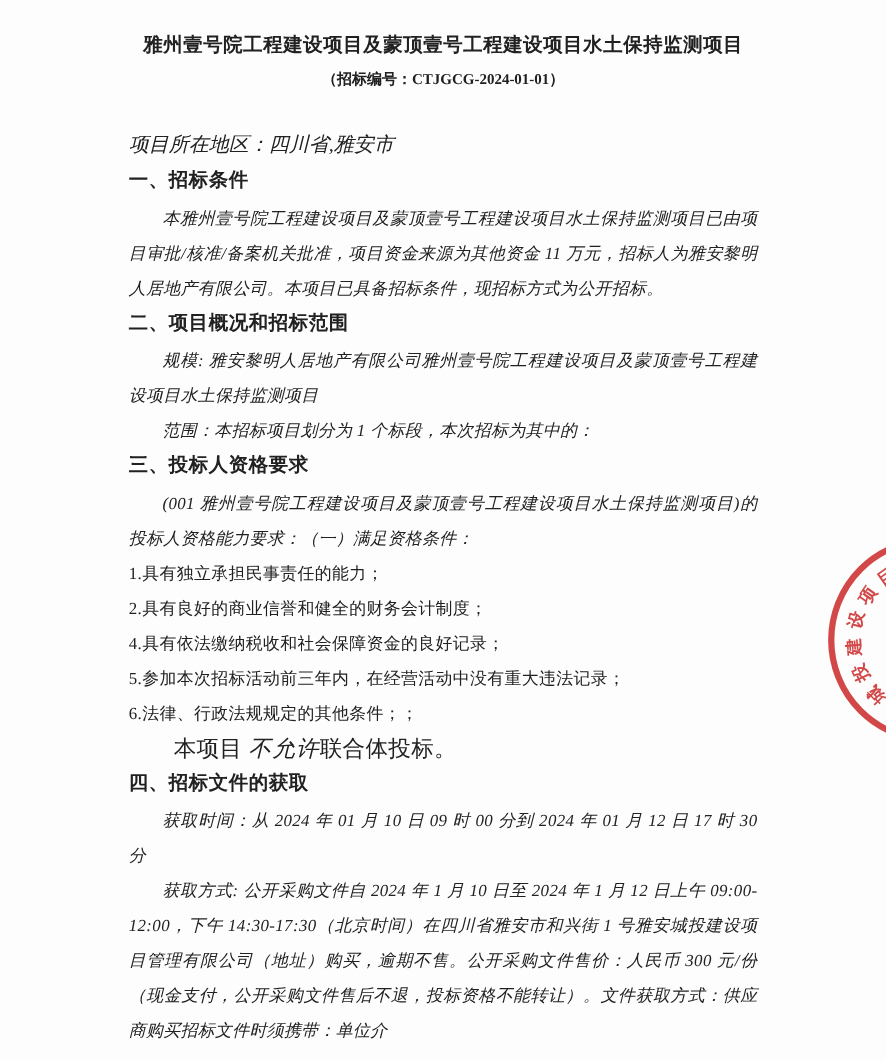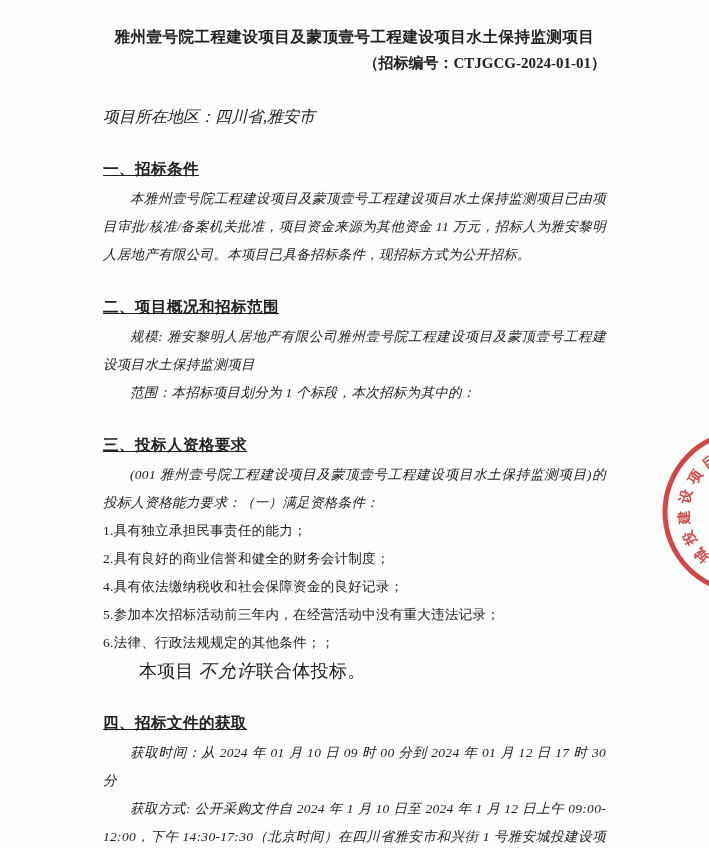--- a/index.html
+++ b/index.html
@@ -24,39 +24,38 @@
   }
   .title {
     margin-top: 23px;
     text-align: center;
     font-size: 15.5px;
     font-weight: bold;
     line-height: 27px;
     letter-spacing: 0.5px;
   }
   .subtitle {
-    text-align: right;
-    font-size: 15px;
+    text-align: center;
+    font-size: 12px;
     font-weight: bold;
     line-height: 26px;
   }
   .loc-line {
     margin-top: 27px;
     font-size: 16px;
     line-height: 28px;
     font-style: italic;
   }
   .sec-heading {
     font-size: 15.5px;
     font-weight: bold;
     line-height: 28px;
-    margin-top: 24px;
+    margin-top: 0;
     margin-bottom: 2px;
     letter-spacing: 0.5px;
-    text-decoration: underline;
   }
   .para {
     font-size: 13.5px;
     line-height: 28px;
     text-align: justify;
     letter-spacing: 0.3px;
     font-style: italic;
   }
   .indent { text-indent: 2em; }
   .num-item {

